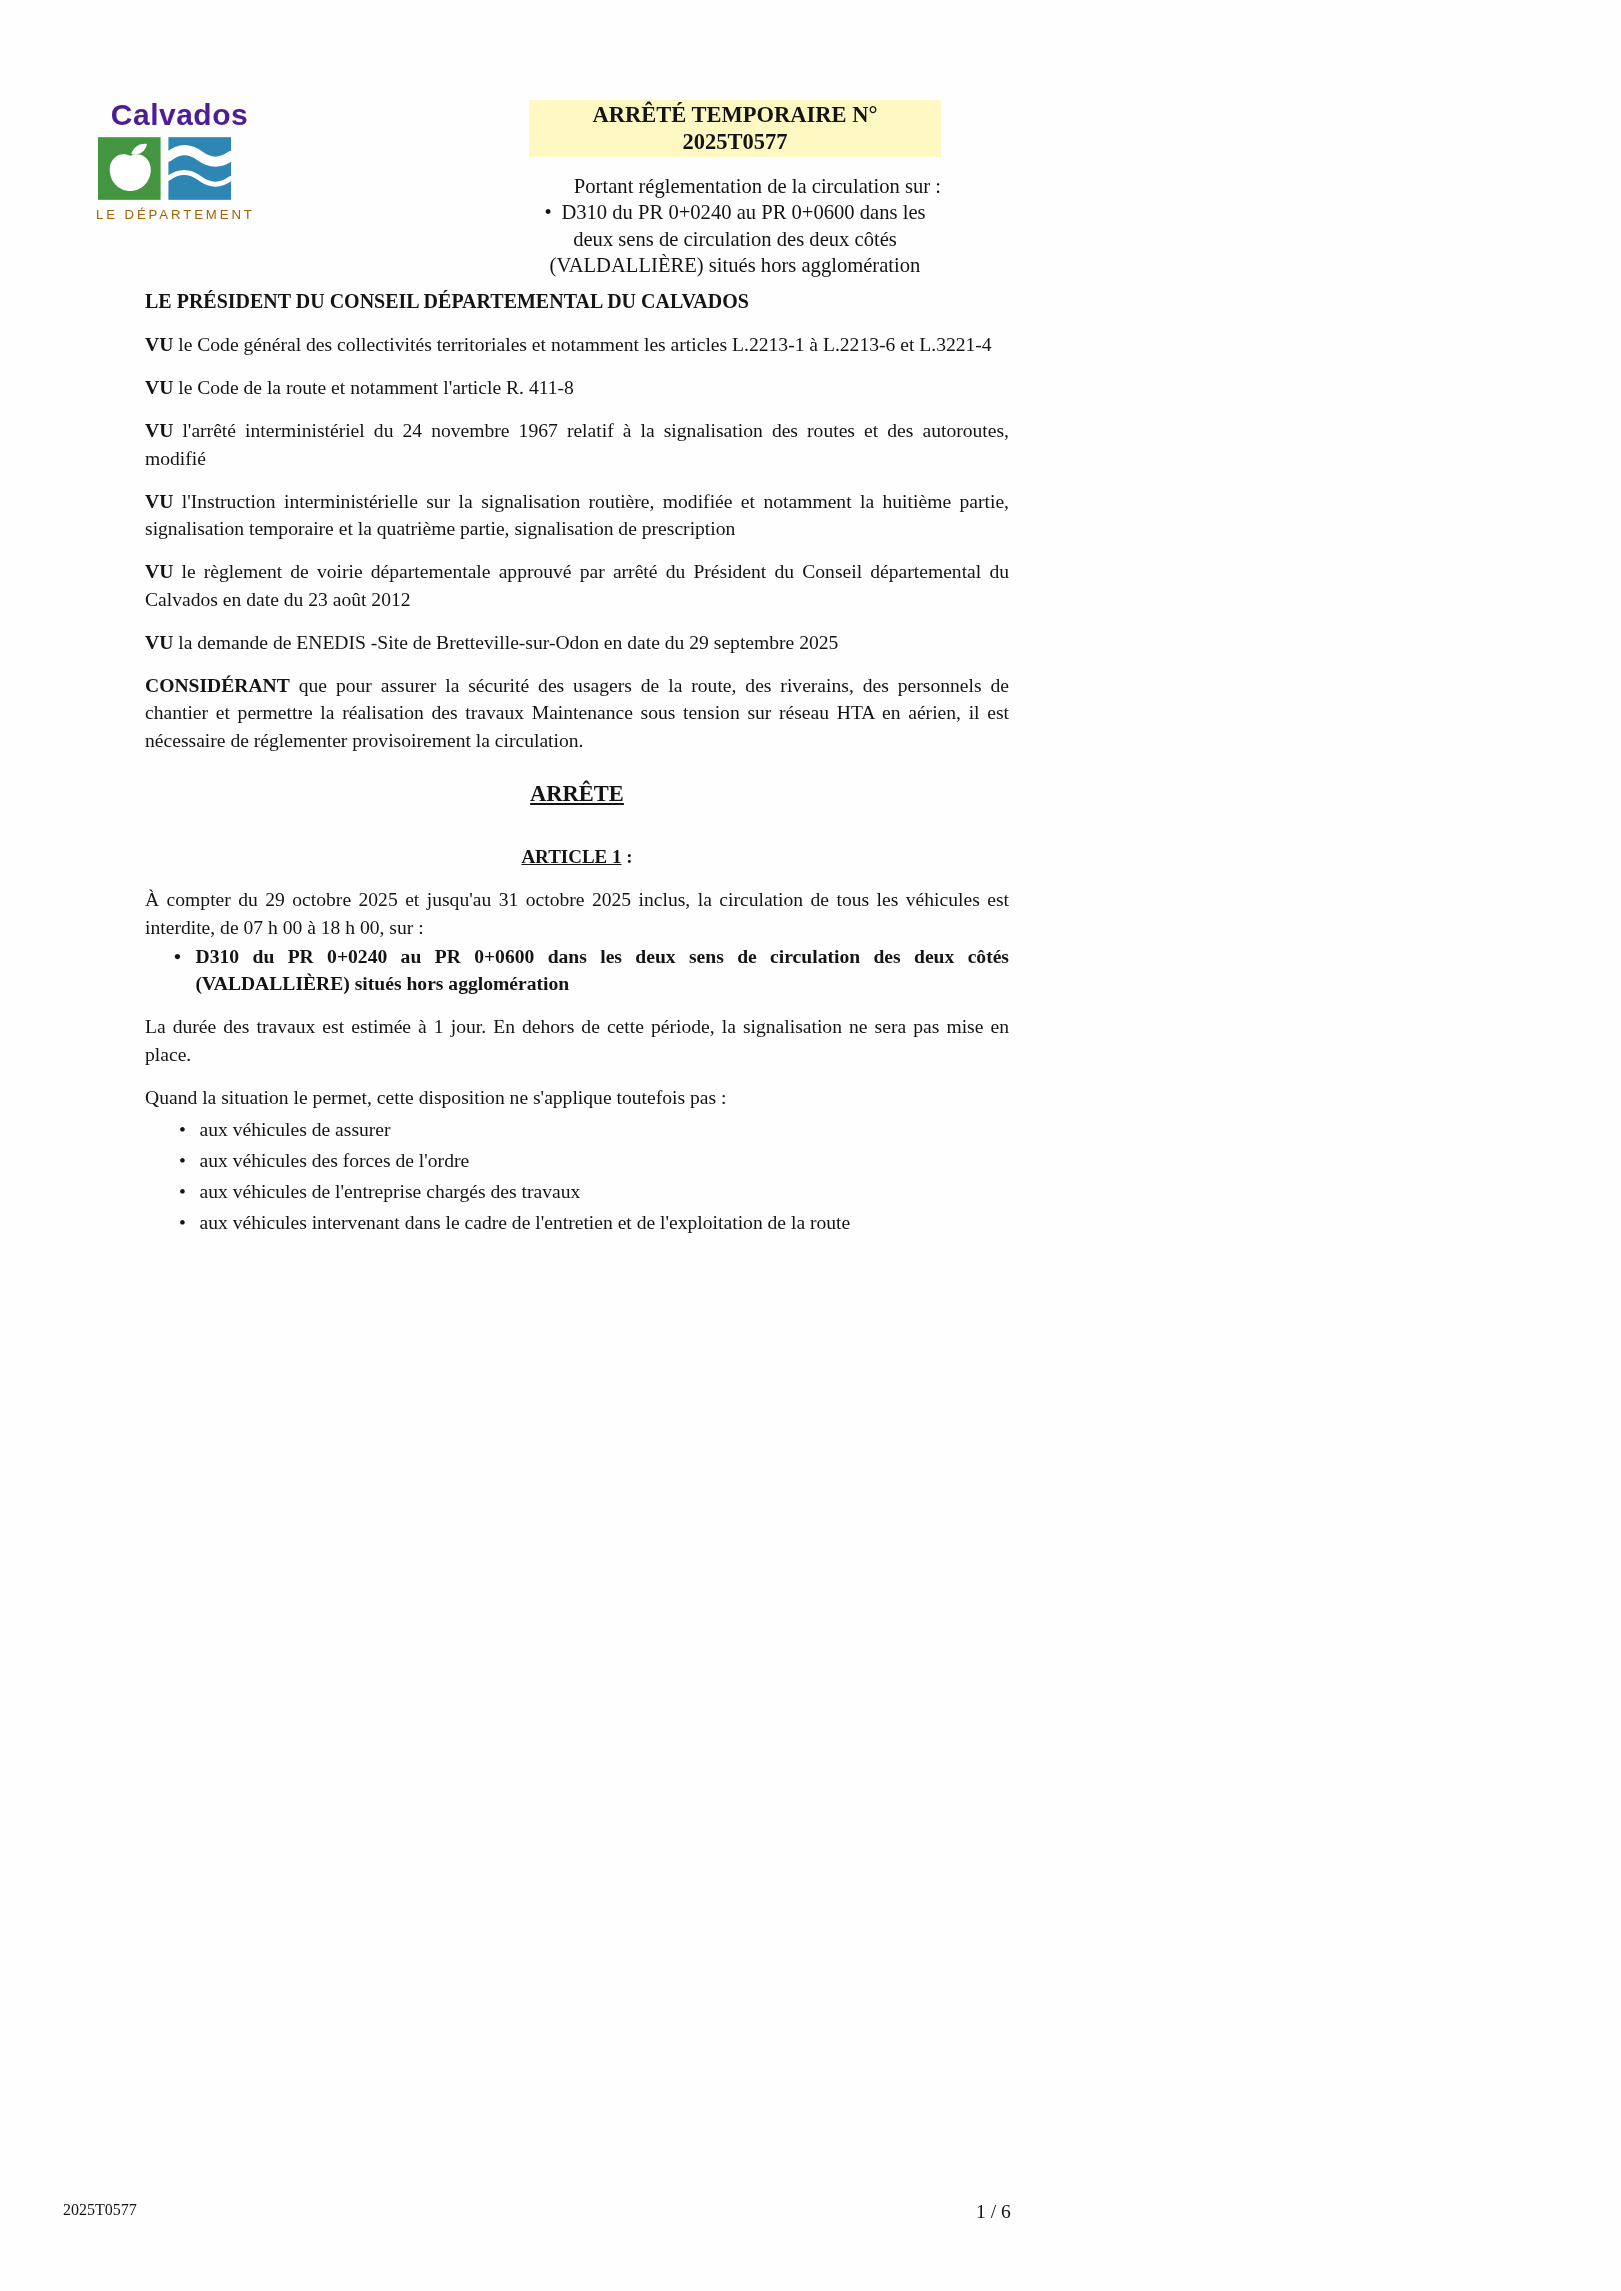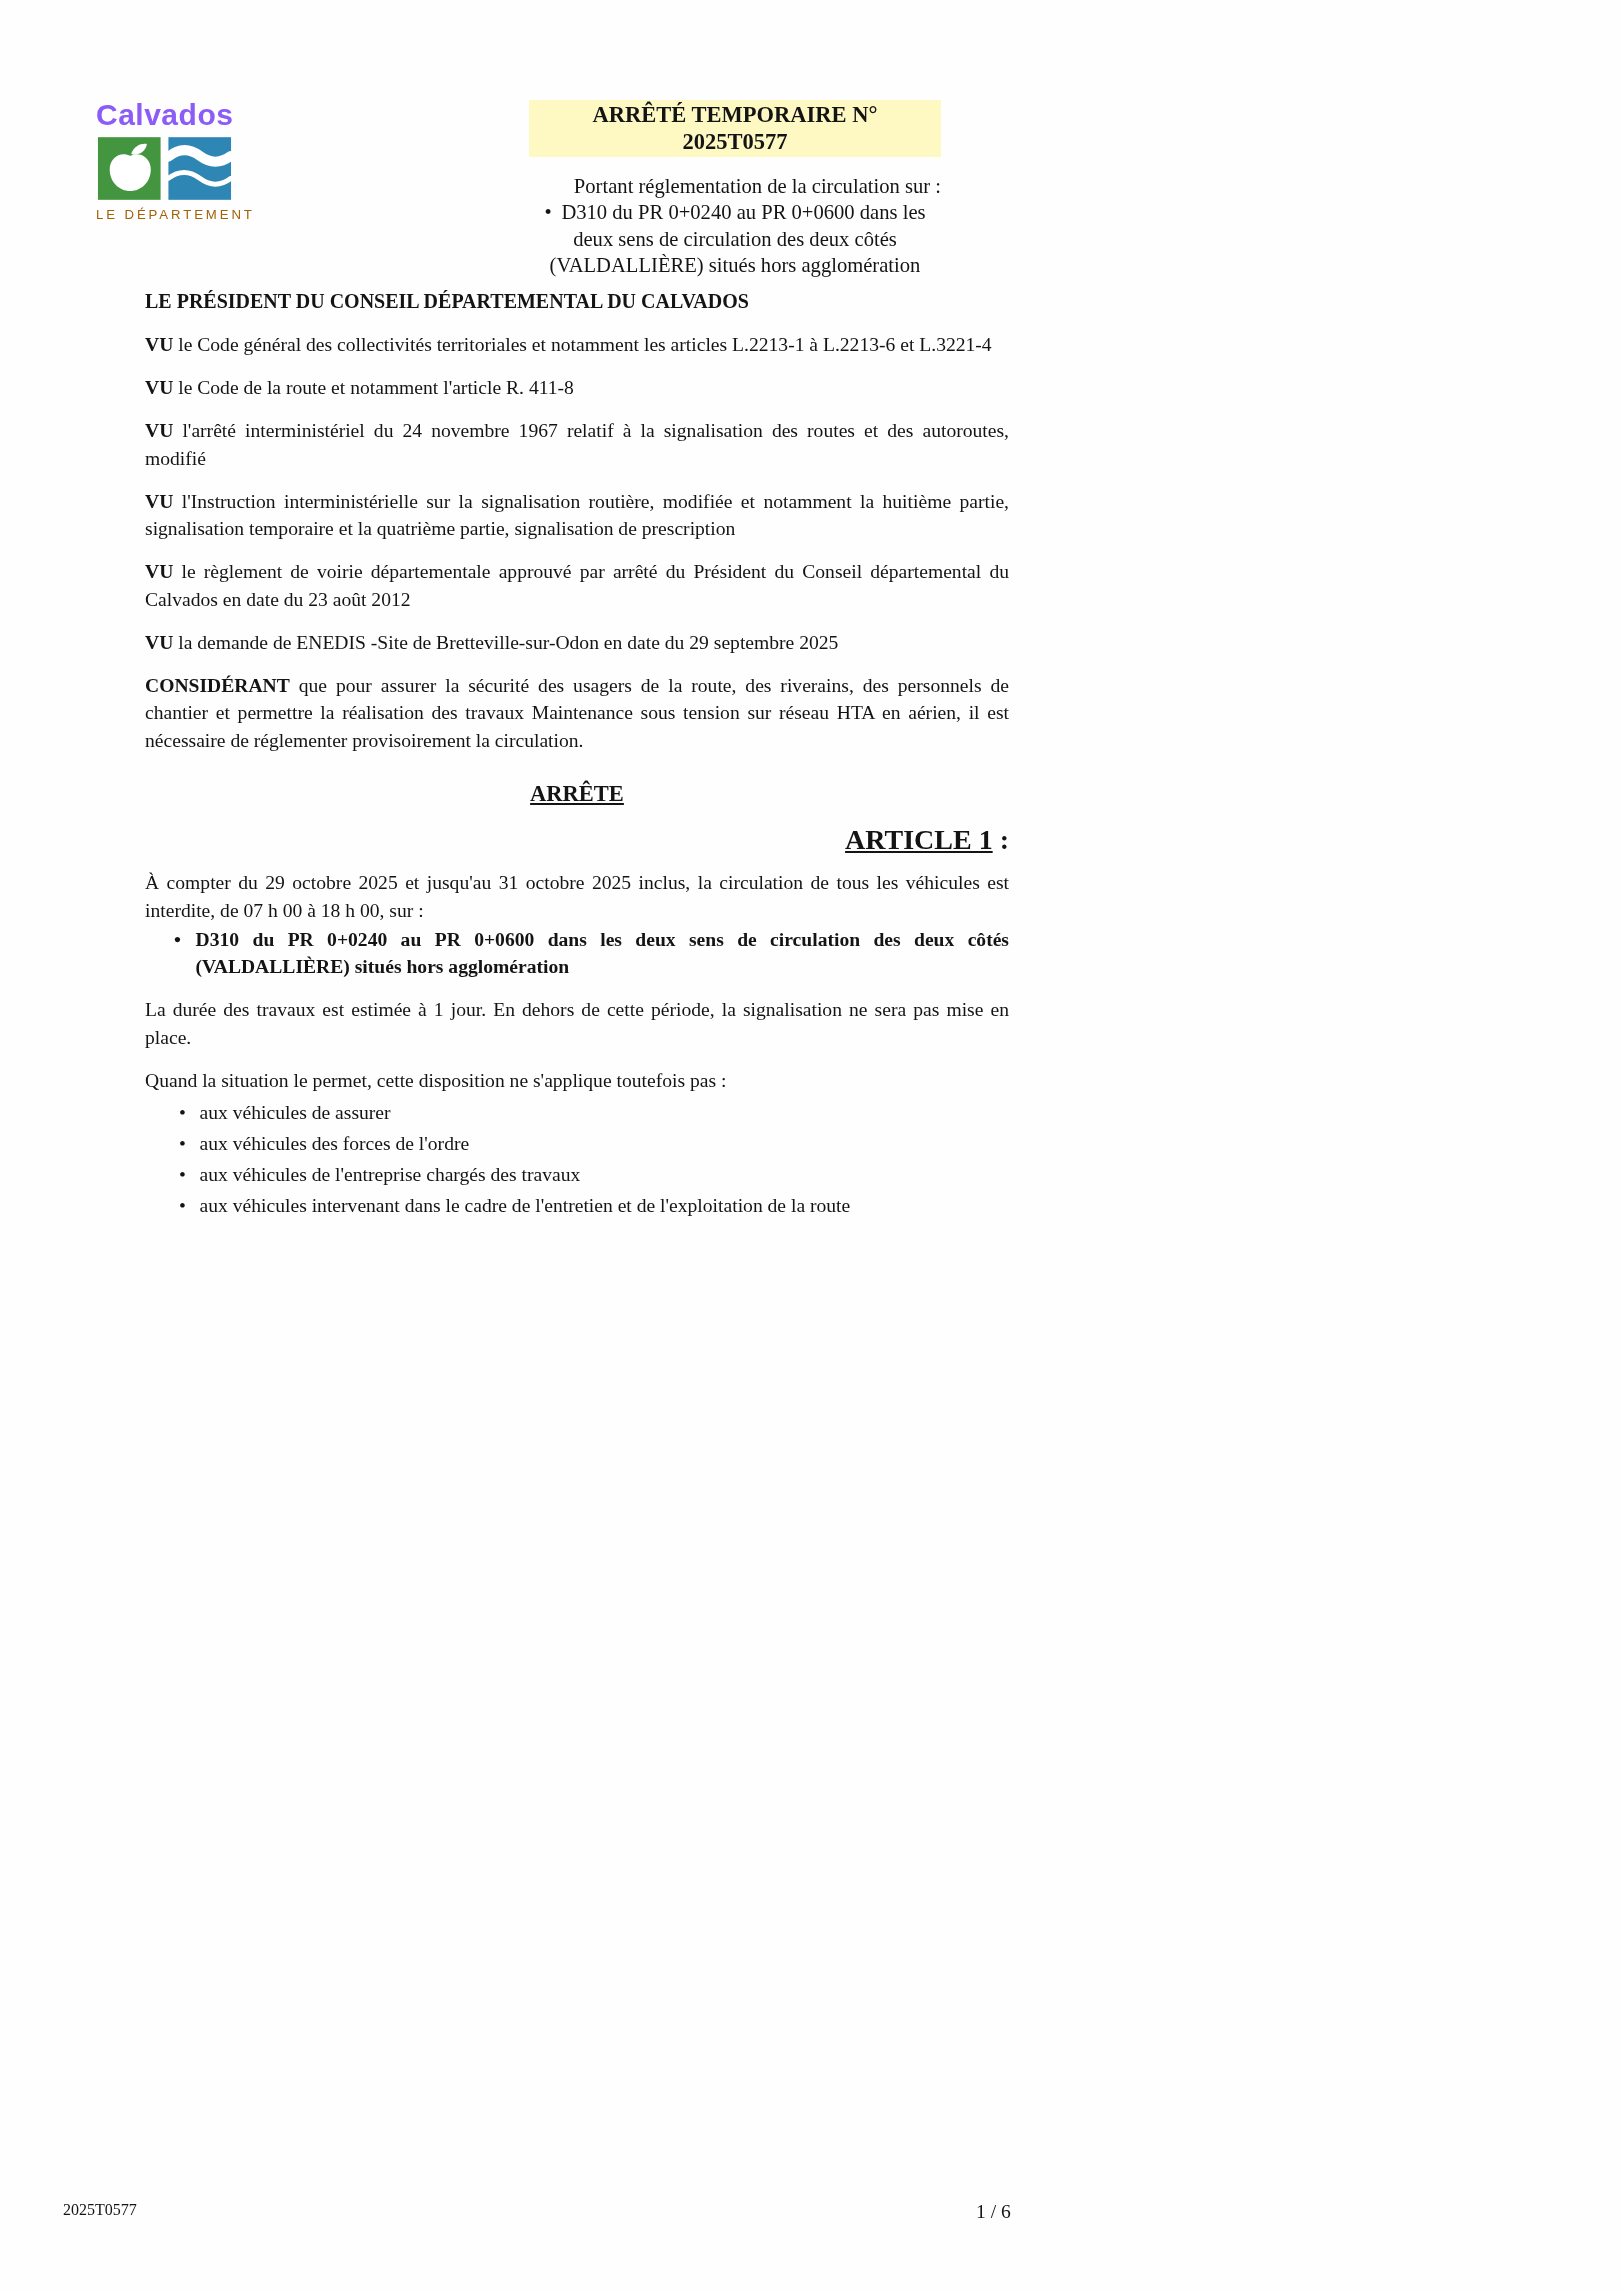--- a/index.html
+++ b/index.html
@@ -9,40 +9,40 @@
     width:1621px; height:2292px;
     margin:0 auto;
     background:#fefefe;
     color:#141414;
     font-family:"Liberation Serif", serif;
     overflow:hidden;
   }
 
   
   .logo { position:absolute; left:96px; top:98px; width:167px; font-family:"Liberation Sans", sans-serif; }
-  .logo-wordmark { font-size:30px; font-weight:bold; color:#8b5cf6; letter-spacing:0.5px; }
+  .logo-wordmark { font-size:30px; font-weight:bold; color:#4c1d95; letter-spacing:0.5px;text-align:center; }
   .logo-mark { display:block; margin-top:4.9px; }
   .logo-tagline { margin-top:6.9px; font-size:13.2px; letter-spacing:2.9px; color:#a16207; white-space:nowrap; }
 
   
   .header-block { position:absolute; left:529px; top:100px; width:412px; text-align:center; font-size:20.6px; line-height:26.5px; }
   .header-title { display:inline-block; background:#fef9c3; font-weight:bold; font-size:22.5px; line-height:27.4px; padding:1px 11px; }
   .header-sub { margin-top:15.7px;text-align:right; }
   .header-bullet { margin-top:0; }
   .bullet-glyph { margin-right:9.8px; }
 
   
   .body-col { position:absolute; left:145px; top:288px; width:864px; font-size:19.6px; line-height:27.4px; text-align:justify; }
   .president { font-size:20px; font-weight:bold; }
   .para { margin-top:15.7px; }
   .b { font-weight:bold; }
   .u { text-decoration:underline; }
 
   .arrete-heading { margin-top:25.5px; text-align:center; font-size:22.5px; font-weight:bold; }
-  .article-heading { margin-top:19px; font-size:28px; font-weight:bold; text-align:right; }
+  .article-heading { margin-top:36px; font-size:19px; font-weight:bold; text-align:center; }
 
   ul.doc-list { list-style:none; margin-top:2px; }
   ul.doc-list li { position:relative; margin-top:2px; }
   .li-bullet { position:absolute; left:0; top:0; }
 
   ul.subject-list { margin-left:29px; }
   ul.subject-list li { padding-left:21.6px; font-weight:bold; }
 
   ul.exceptions { margin-left:34px; margin-top:3.9px; line-height:29px; }
   ul.exceptions li { padding-left:20.6px; }

